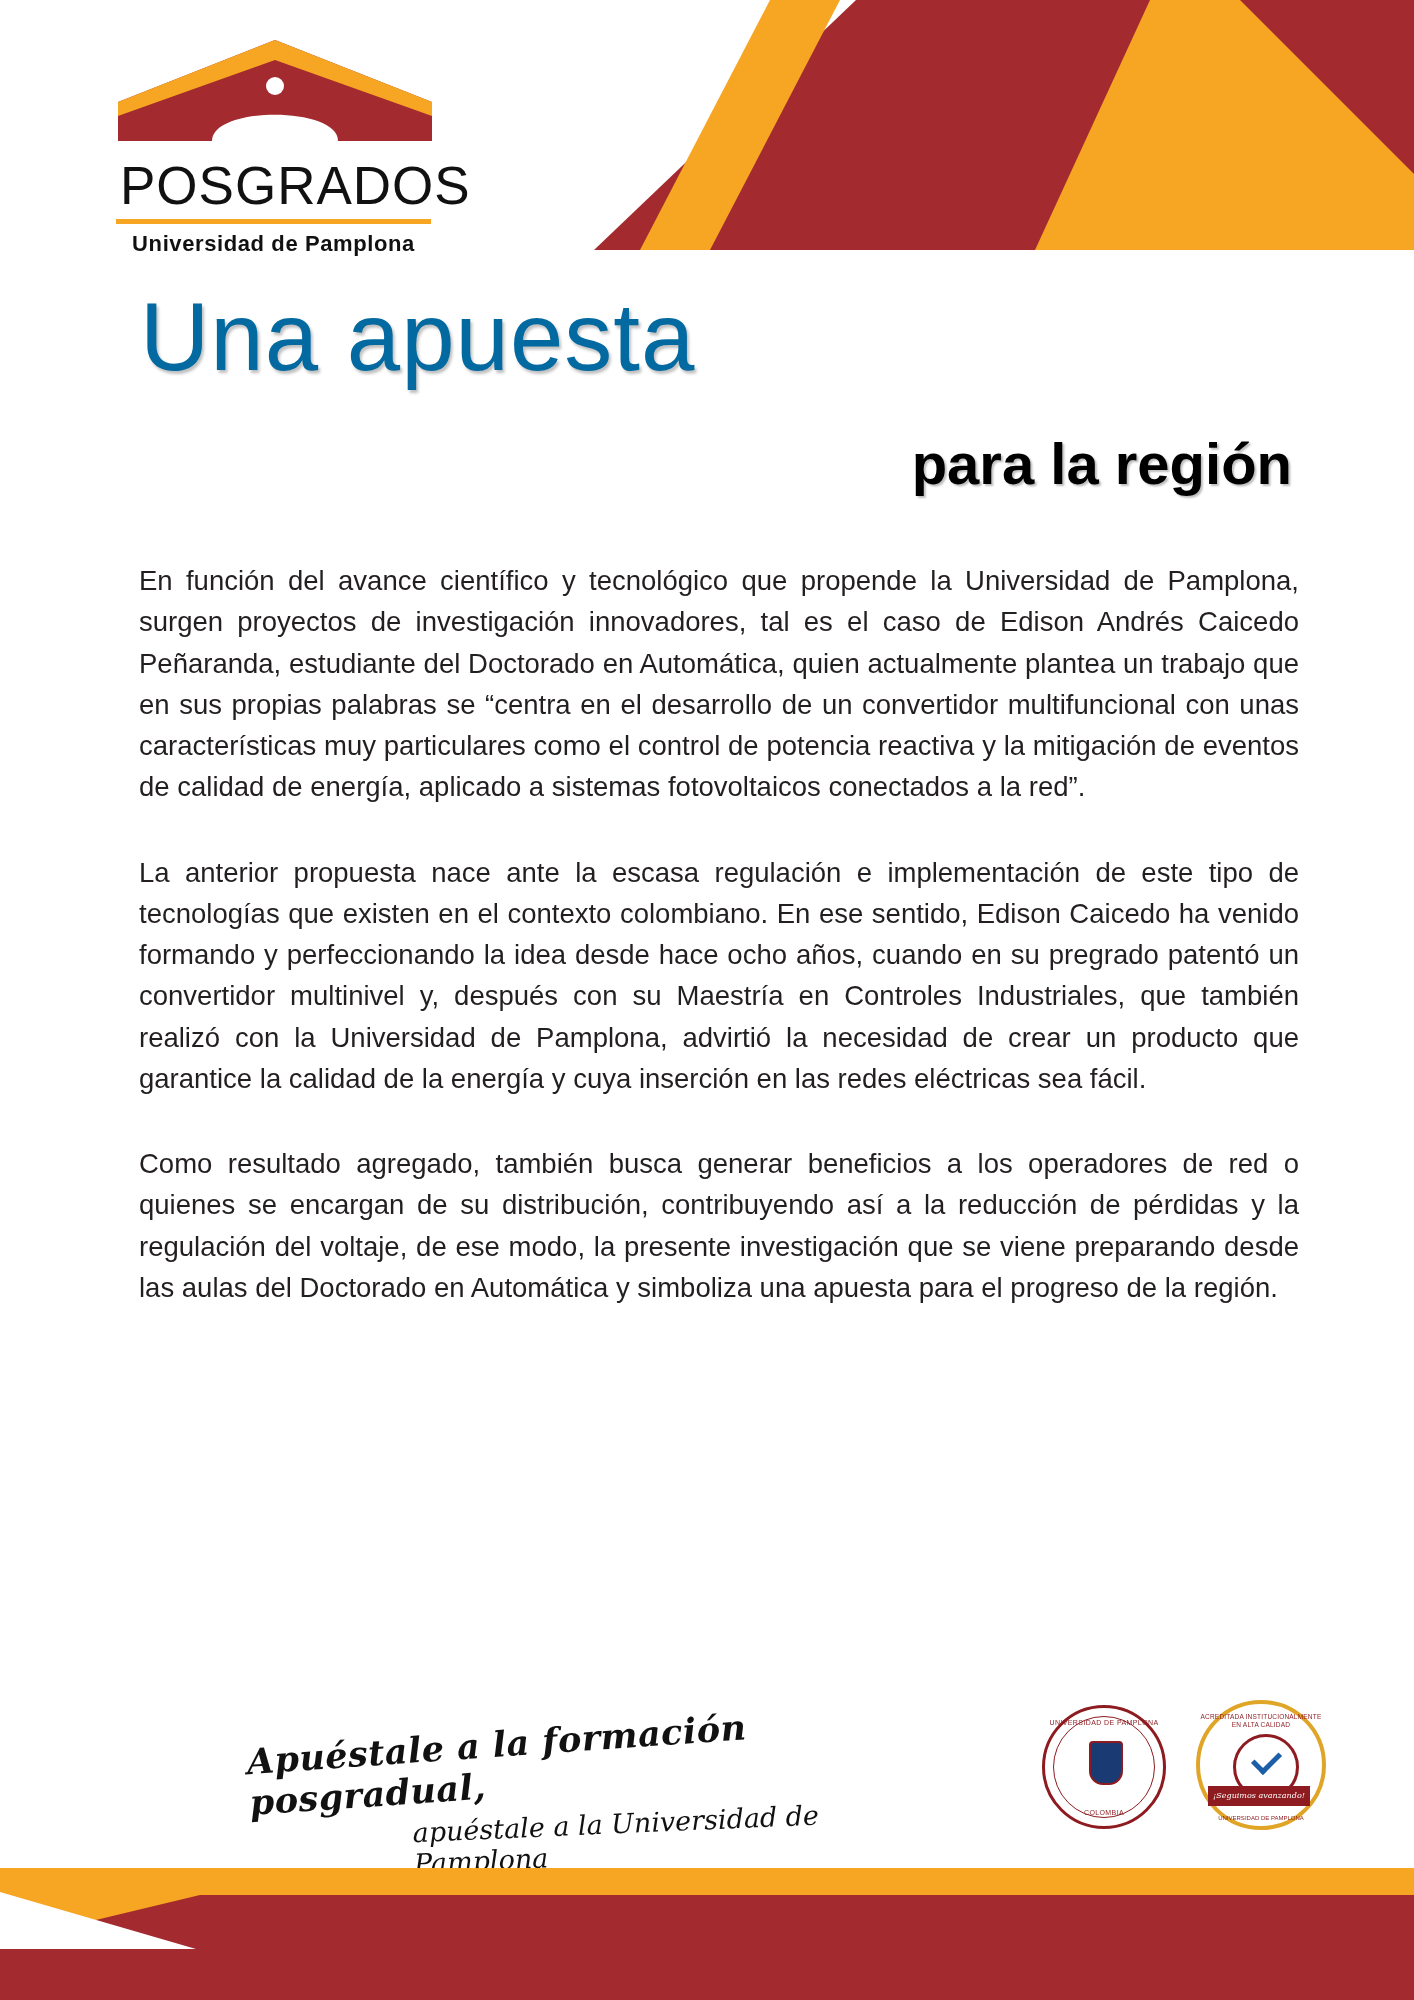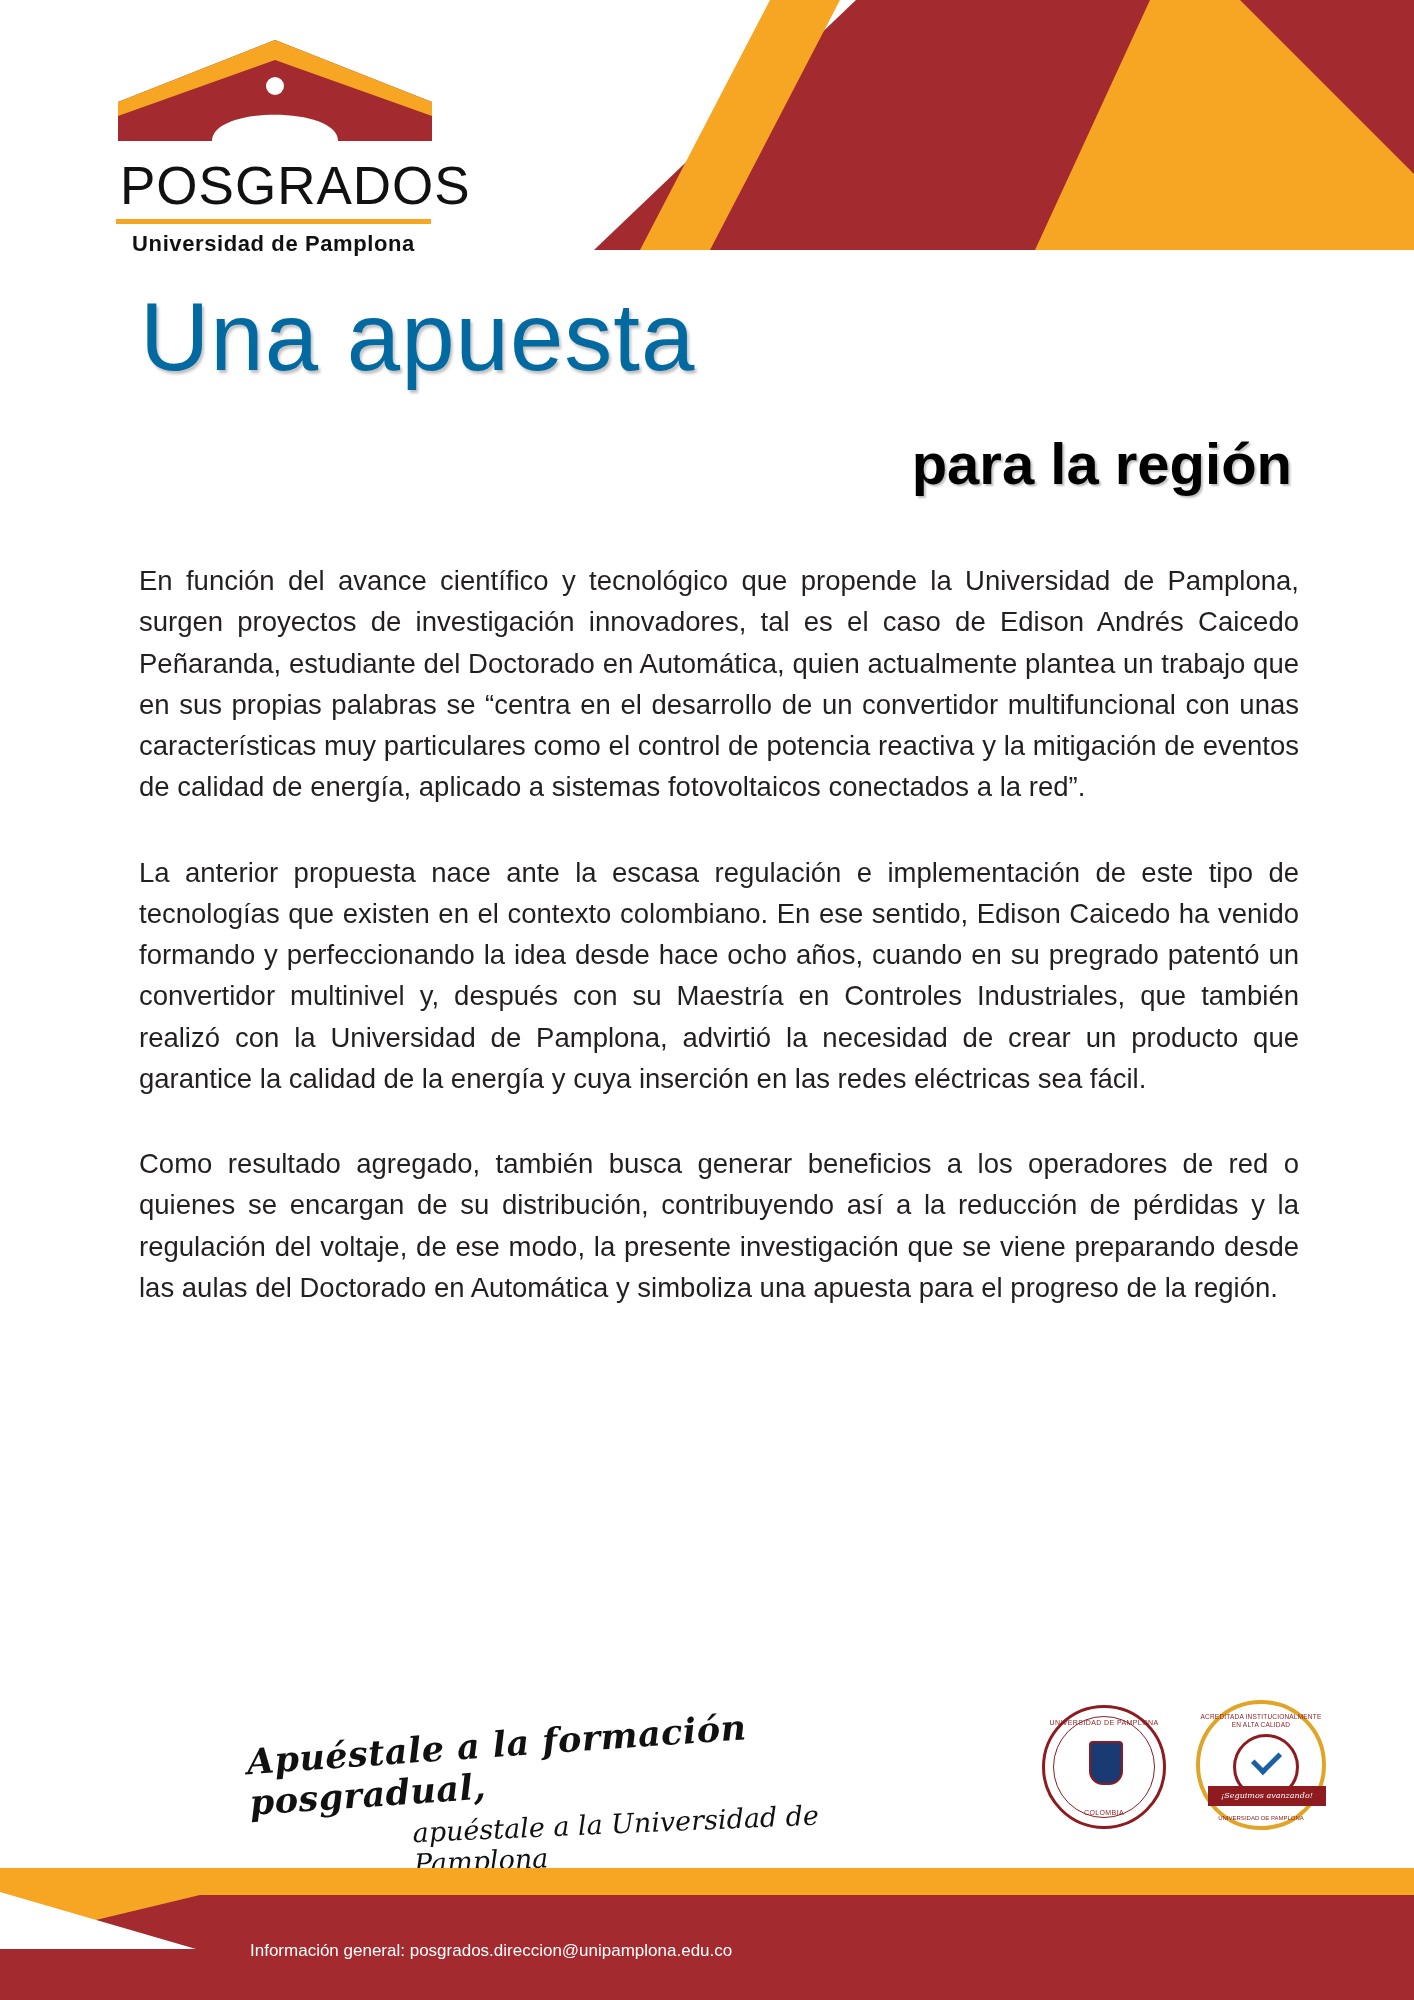--- a/index.html
+++ b/index.html
@@ -269,21 +269,21 @@
     width: 22px;
     height: 12px;
     border-left: 5px solid #1a5fa8;
     border-bottom: 5px solid #1a5fa8;
     transform: rotate(-45deg);
   }
   .seal-acred .ribbon {
     position: absolute;
     bottom: 20px;
     left: 8px;
-    width: 118px;
+    width: 102px;
     height: 20px;
     background: #8d1b1f;
     color: #fff;
     font-size: 8px;
     font-style: italic;
     text-align: center;
     line-height: 20px;
     font-family: "DejaVu Serif", serif;
   }
   .seal-acred .base-text {
@@ -398,17 +398,16 @@
     </div>
     <div class="ribbon">¡Seguimos avanzando!</div>
     <div class="base-text">UNIVERSIDAD DE PAMPLONA</div>
   </div>
 
   <div class="bottom-banner">
     <div class="bb-gold"></div>
     <div class="bb-red"></div>
     <div class="bb-white-notch"></div>
     <div class="footer-text">
-      <div>Información general:   posgrados.direccion@unipamplona.edu.co</div>
     </div>
   </div>
 
 </div>
 
 </body></html>

